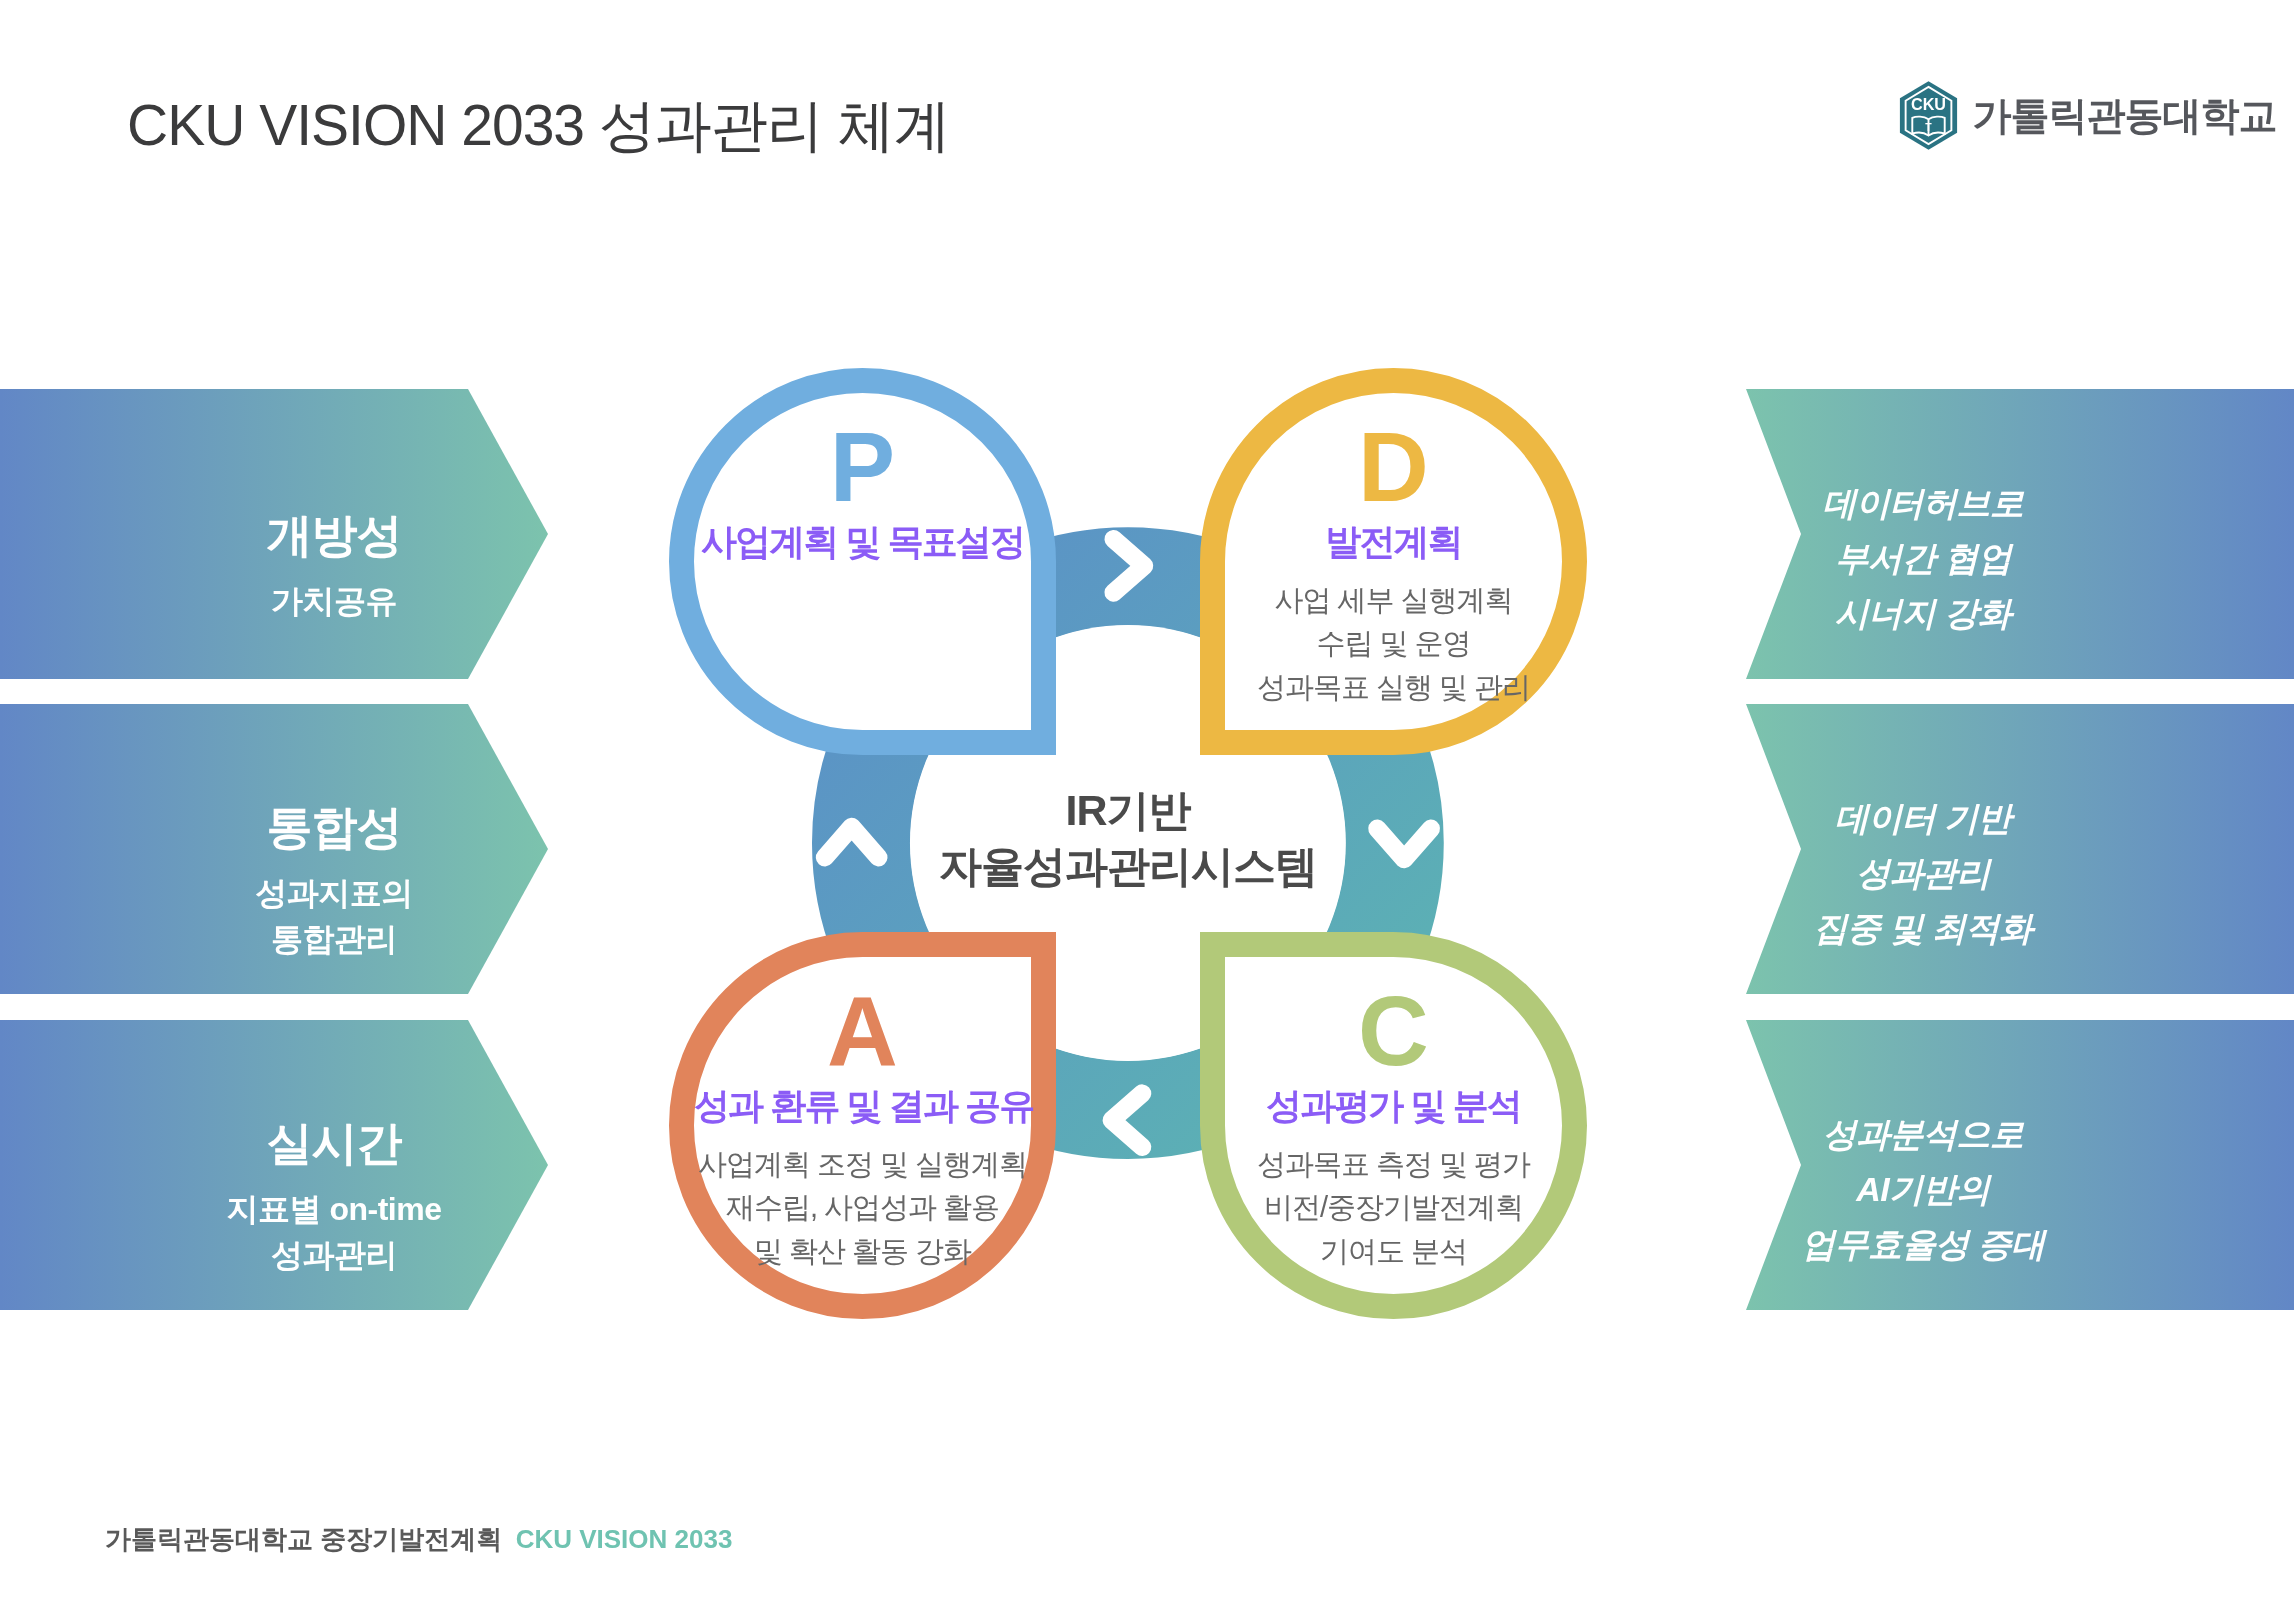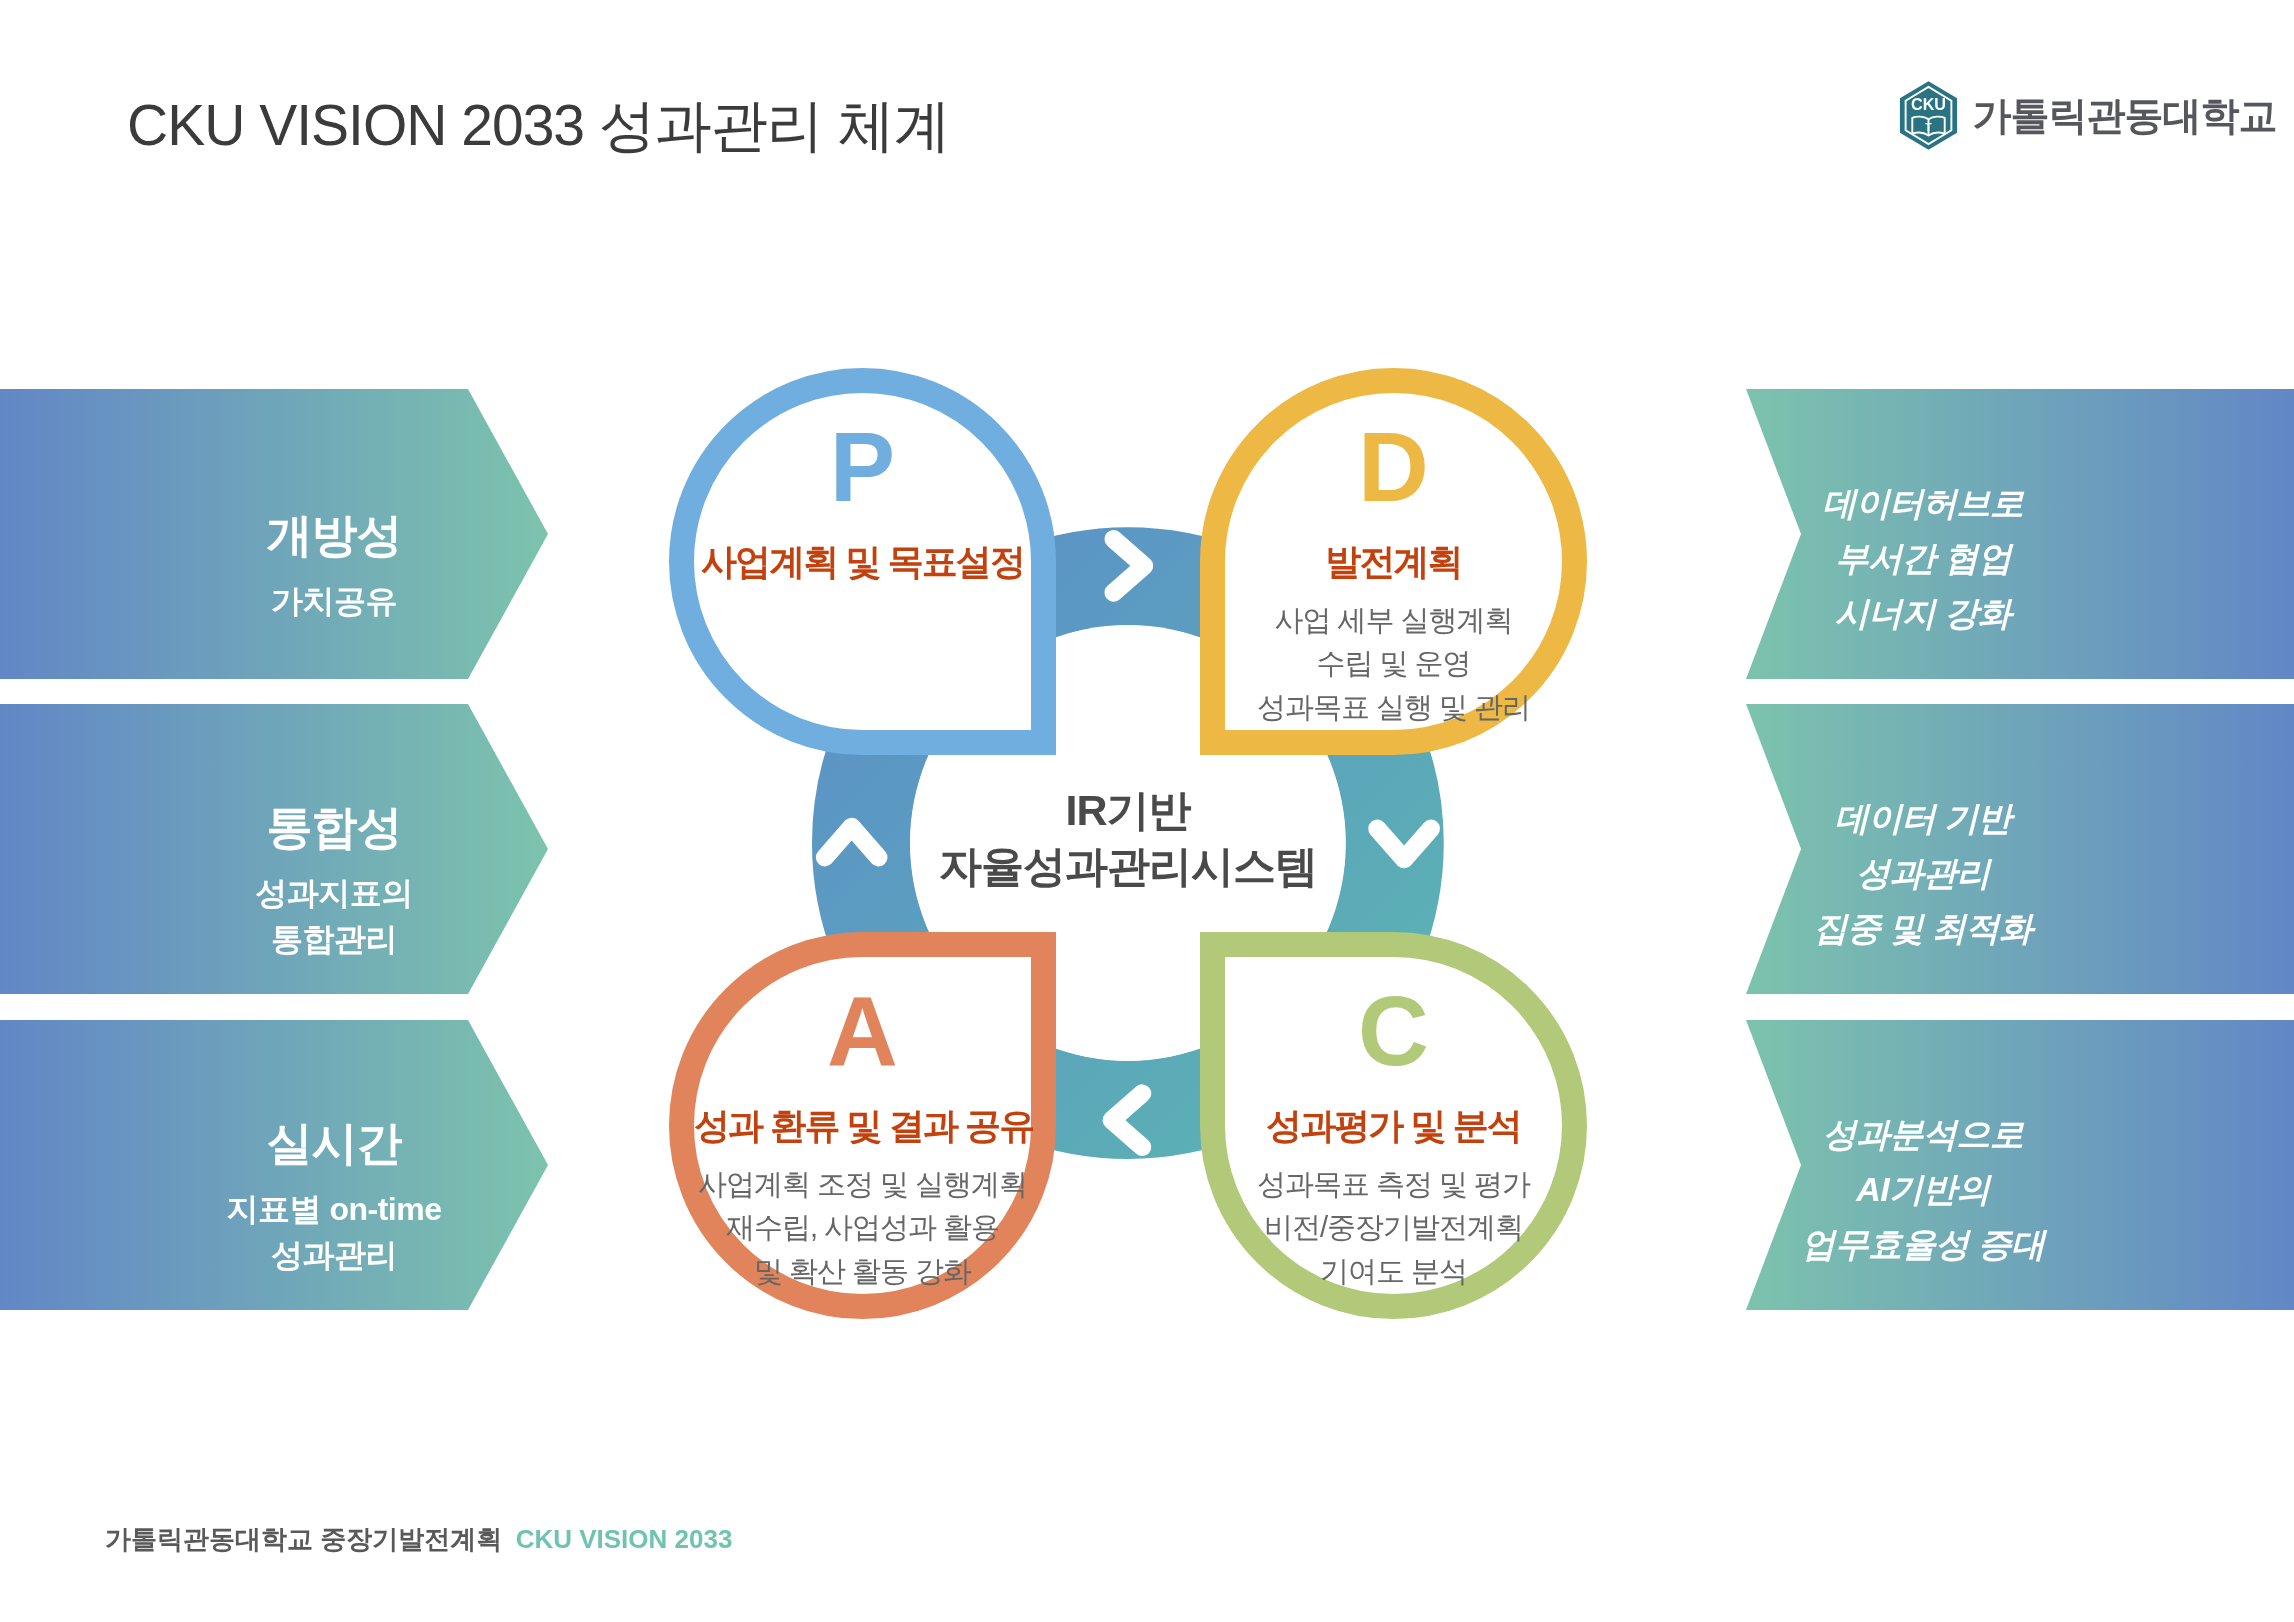--- a/index.html
+++ b/index.html
@@ -58,21 +58,21 @@
   .petal-plan {left:669px;top:368px;border-color:#70AEDF;border-radius:50% 50% 0 50%;}
   .petal-do   {left:1200px;top:368px;border-color:#EDB843;border-radius:50% 50% 50% 0;}
   .petal-act  {left:669px;top:932px;border-color:#E1845B;border-radius:50% 0 50% 50%;}
   .petal-check{left:1200px;top:932px;border-color:#B2C979;border-radius:0 50% 50% 50%;}
   .petal-letter{font-size:98px;font-weight:800;line-height:1;margin-top:25px;}
   .petal-plan  .petal-letter{color:#70AEDF;}
   .petal-do    .petal-letter{color:#EDB843;}
   .petal-act   .petal-letter{color:#E1845B;}
   .petal-check .petal-letter{color:#B2C979;}
   .petal-heading{
-    font-size:36px;font-weight:800;color:#c2410c;margin-top:22px;
+    font-size:36px;font-weight:800;color:#8b5cf6;margin-top:2px;
     letter-spacing:-1.9px;white-space:nowrap;
   }
   .petal-body{
     font-size:29px;color:#666;line-height:1.5;margin-top:11.5px;letter-spacing:-1px;
   }
   .petal-line{white-space:nowrap;}
   .center-label{
     position:absolute;left:1128px;top:839px;transform:translate(-50%,-50%);
     z-index:3;text-align:center;
     font-size:43px;font-weight:800;color:#4a4a4a;line-height:1.3;letter-spacing:-1px;

